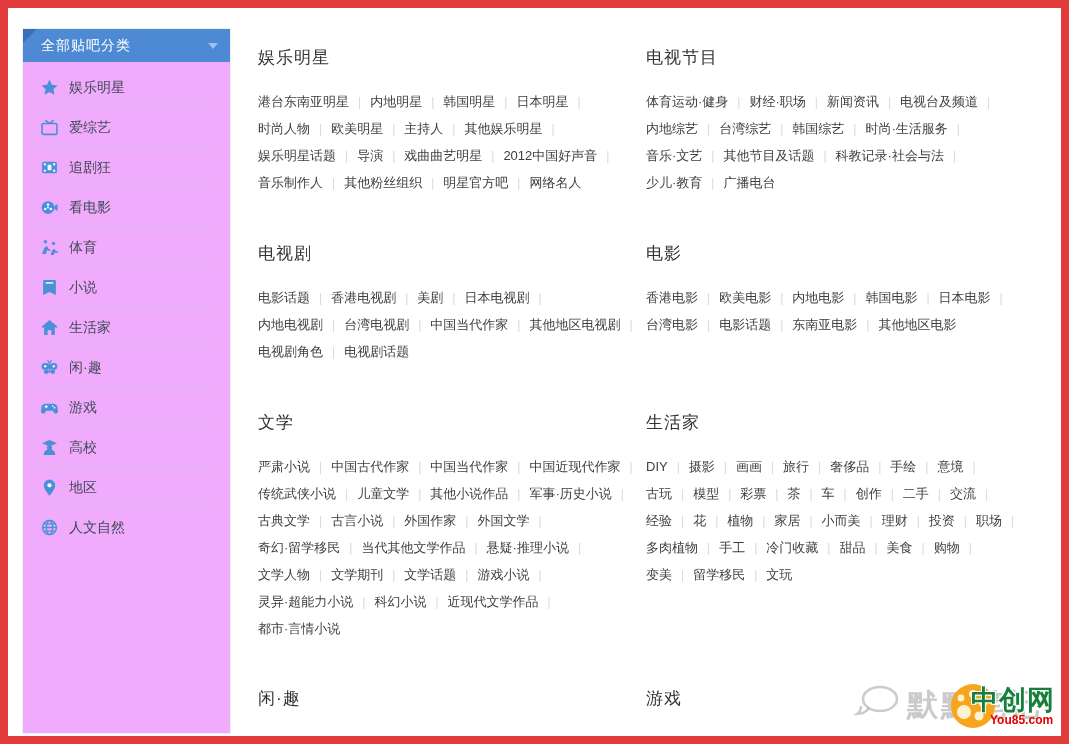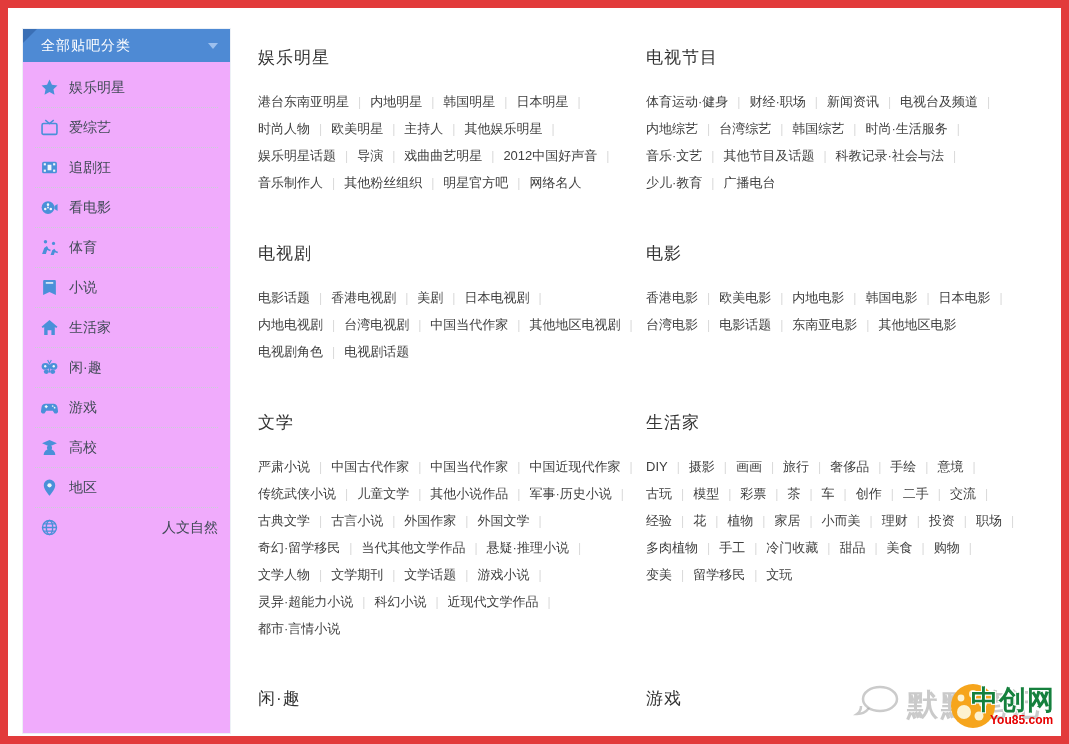--- a/index.html
+++ b/index.html
@@ -25,21 +25,21 @@
   .chevron{
     margin-left:auto;width:0;height:0;
     border-left:5px solid transparent;border-right:5px solid transparent;
     border-top:6px solid #9dc0ee;
   }
   .sidebar-list{list-style:none;margin:0;padding:6px 12px 0 12px;}
   .sidebar-list li{
     display:flex;align-items:center;height:39px;gap:11px;
     border-bottom:1px dotted #c9ced6;cursor:pointer;padding-left:5px;
   }
-  .sidebar-list li:last-child{border-bottom:none;justify-content:space-between;}
+  .sidebar-list li:last-child{border-bottom:none;}
   .sidebar-list .icn{width:18px;height:18px;flex:0 0 18px;display:flex;align-items:center;justify-content:center;}
   .sidebar-list .icn svg{width:17px;height:17px;}
   .sidebar-list .lbl{font-size:14px;color:#404a56;}
   
   .main{
     position:absolute;left:250px;top:38px;right:14px;
     display:grid;grid-template-columns:388px auto;row-gap:46px;column-gap:0;
     align-items:start;
   }
   .cat-section h2{

